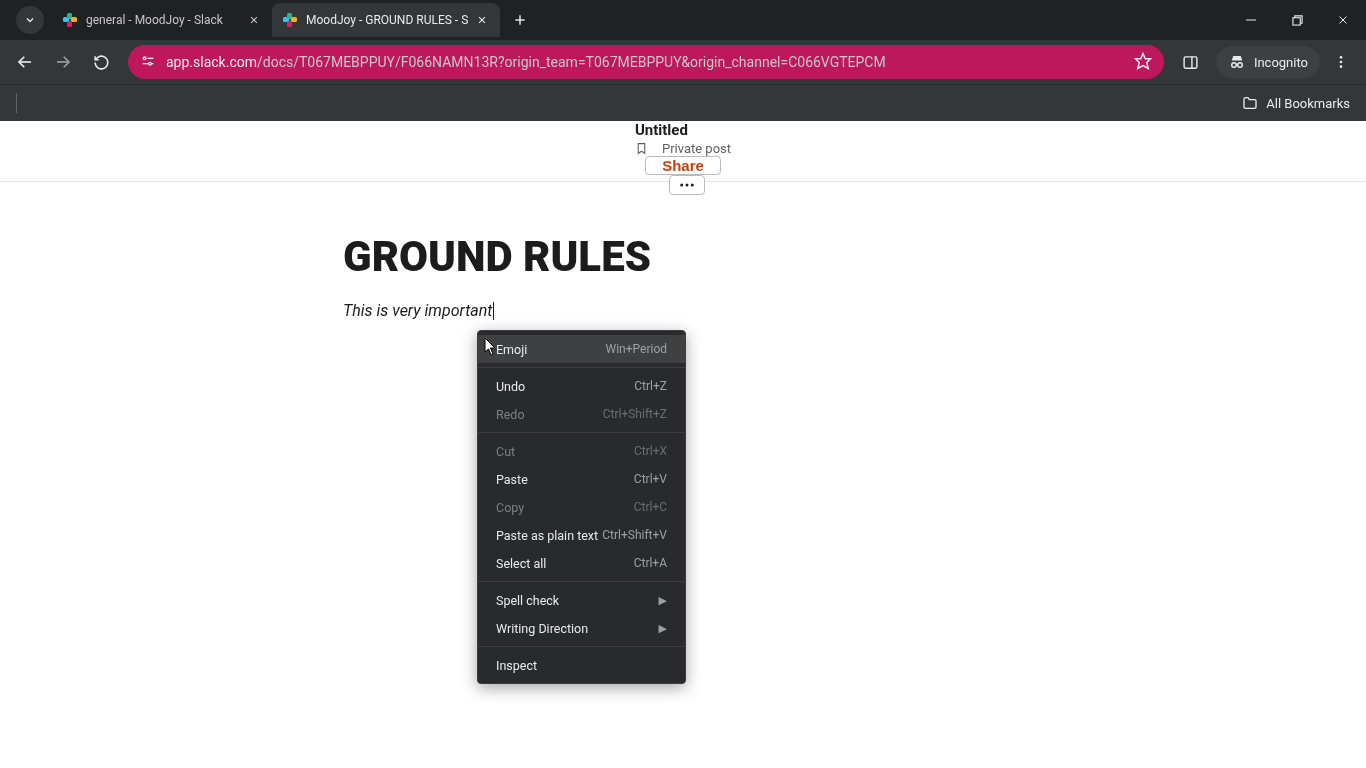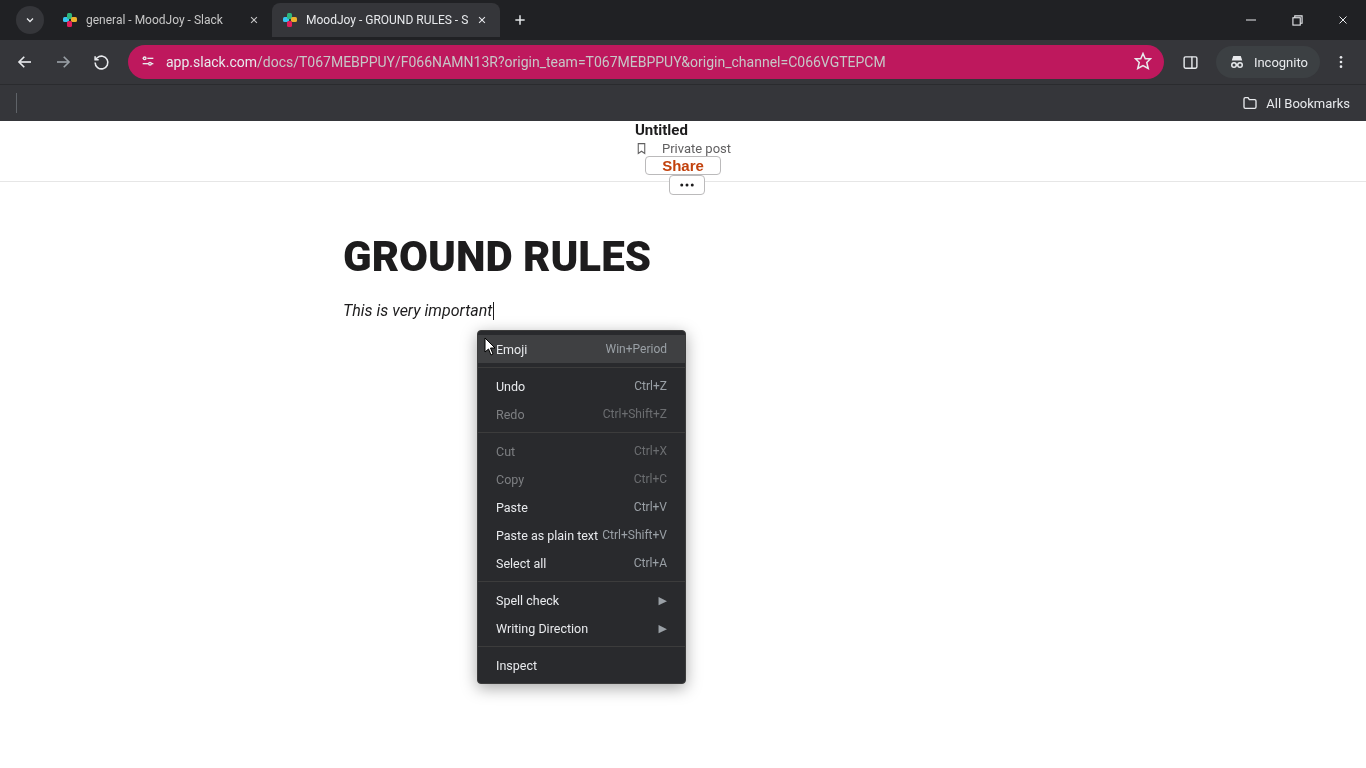--- a/index.html
+++ b/index.html
@@ -424,29 +424,29 @@
   </div>
   <div class="cm-item disabled">
     <span>Redo</span>
     <span class="cm-shortcut">Ctrl+Shift+Z</span>
   </div>
   <div class="cm-sep"></div>
   <div class="cm-item disabled">
     <span>Cut</span>
     <span class="cm-shortcut">Ctrl+X</span>
   </div>
+  <div class="cm-item">
+    <span>Paste</span>
+    <span class="cm-shortcut">Ctrl+V</span>
+  </div>
   <div class="cm-item disabled">
     <span>Copy</span>
     <span class="cm-shortcut">Ctrl+C</span>
   </div>
   <div class="cm-item">
-    <span>Paste</span>
-    <span class="cm-shortcut">Ctrl+V</span>
-  </div>
-  <div class="cm-item">
     <span>Paste as plain text</span>
     <span class="cm-shortcut">Ctrl+Shift+V</span>
   </div>
   <div class="cm-item">
     <span>Select all</span>
     <span class="cm-shortcut">Ctrl+A</span>
   </div>
   <div class="cm-sep"></div>
   <div class="cm-item">
     <span>Spell check</span>

